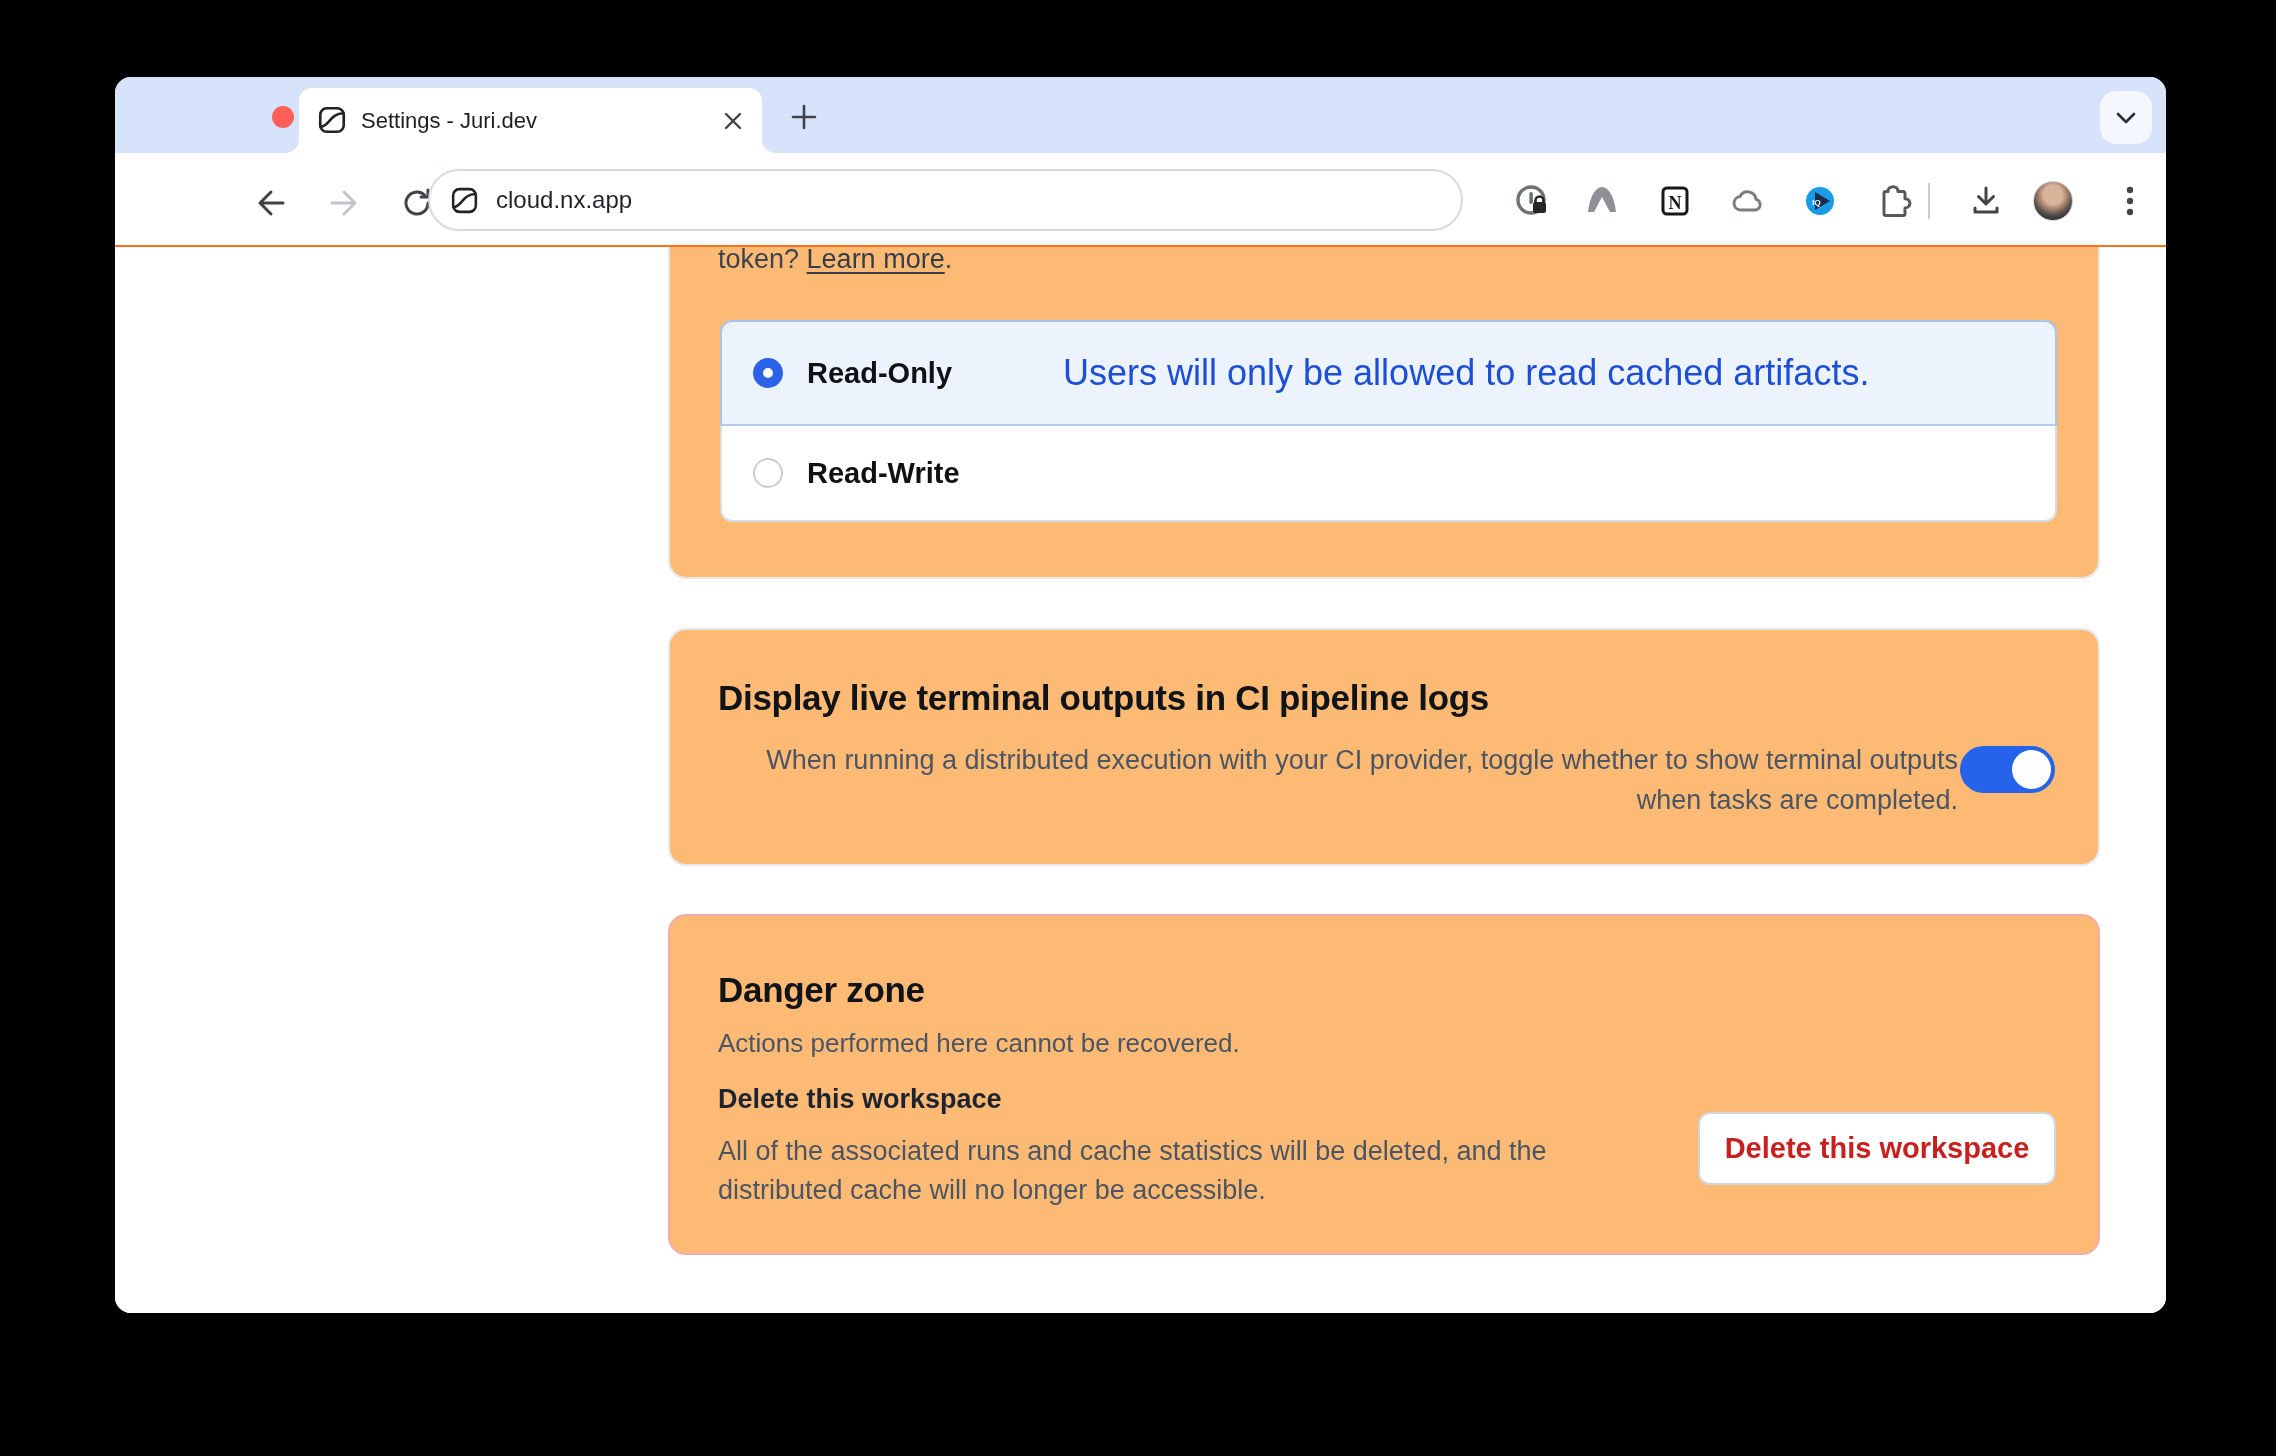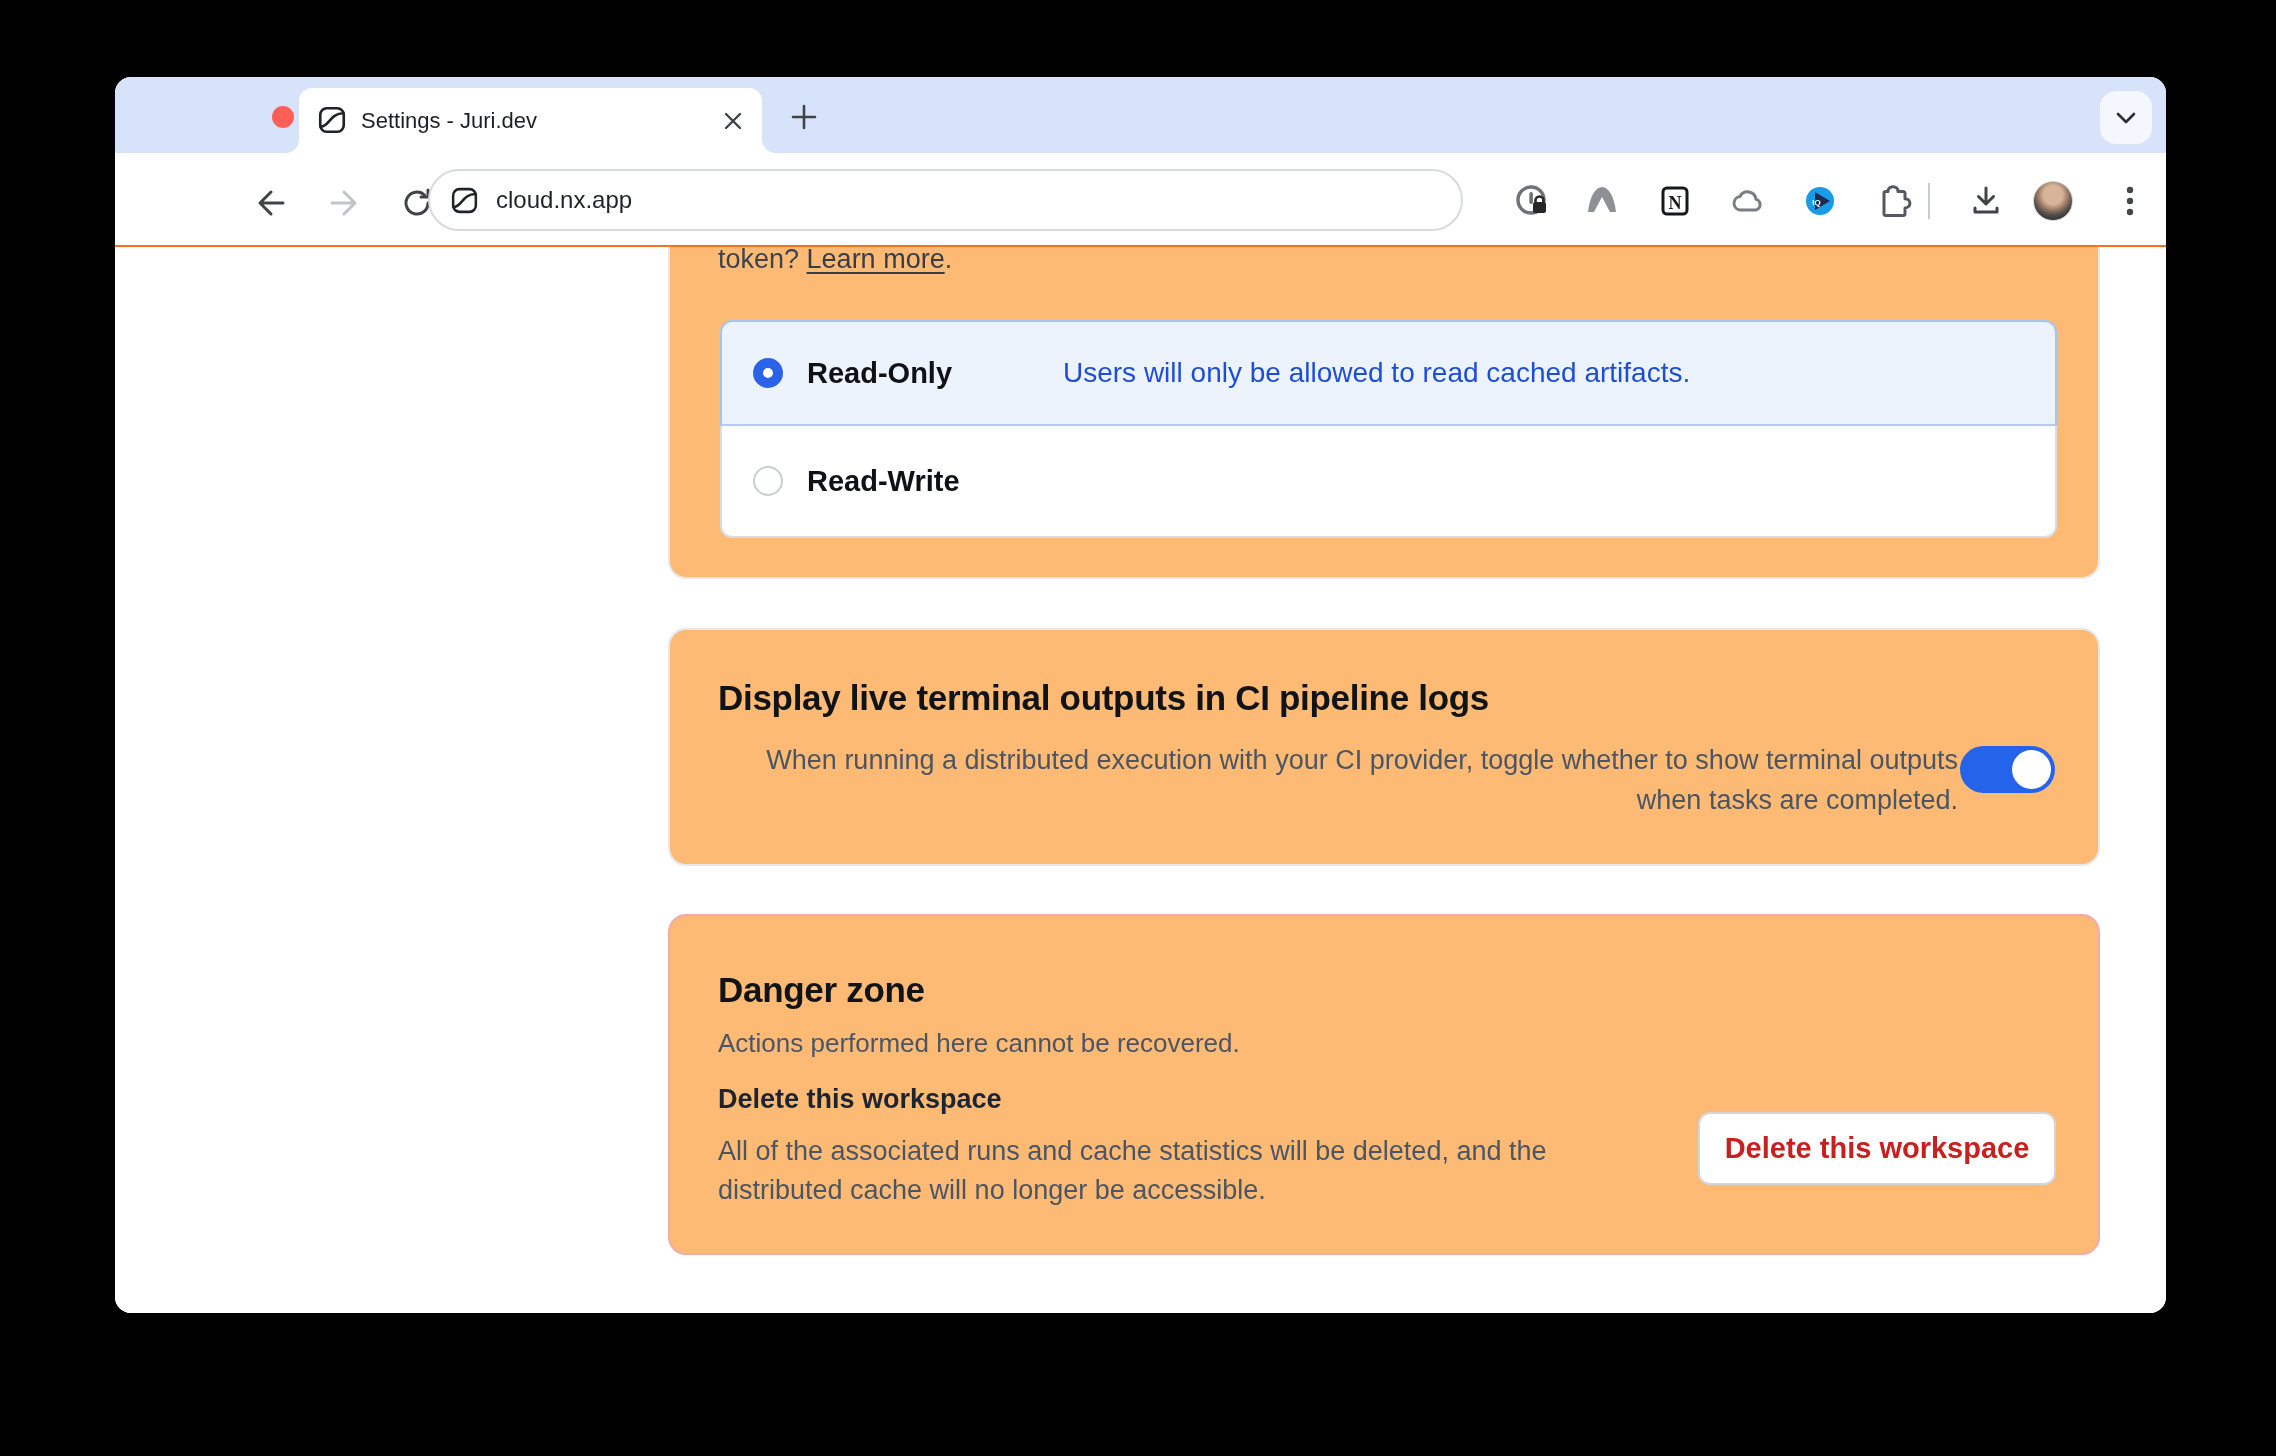--- a/index.html
+++ b/index.html
@@ -45,26 +45,26 @@
   
   .content{left:0;top:170px;width:100%;height:1066px;background:#fff;overflow:hidden;}
   .card{left:553px;width:1432px;background:#fdba74;border:2px solid #e6e8ec;border-radius:18px;box-sizing:border-box;}
   .card1{top:-104px;height:436px;}
   .clip-line{left:48px;top:99px;font-size:27px;color:#3d4450;white-space:nowrap;}
   .clip-line .lnk{color:#353d49;text-decoration:underline;text-underline-offset:4px;text-decoration-thickness:2px;}
 
   .radio-group{left:50px;top:175px;width:1337px;height:210px;}
   .radio-row{left:0;width:1337px;box-sizing:border-box;}
   .row-selected{top:0;height:106px;background:#edf3fc;border:2px solid #a6c4f3;border-bottom-color:#b3cbf5;border-radius:12px 12px 0 0;}
-  .row-unselected{top:106px;height:112px;background:#fff;border:2px solid #d9dde3;border-top:none;border-radius:0 0 12px 12px;}
+  .row-unselected{top:106px;height:96px;background:#fff;border:2px solid #d9dde3;border-top:none;border-radius:0 0 12px 12px;}
   .radio{left:31px;top:50%;transform:translateY(-50%);width:30px;height:30px;border-radius:50%;box-sizing:border-box;}
   .radio.on{background:#fff;border:10px solid #2b63e8;}
   .radio.off{background:#fff;border:2px solid #c9ccd3;}
   .radio-label{left:85px;top:50%;transform:translateY(-50%);font-size:29px;font-weight:700;color:#0f1115;white-space:nowrap;}
-  .radio-desc{left:341px;top:50%;transform:translateY(-50%);font-size:28px;white-space:nowrap;}
+  .radio-desc{left:341px;top:50%;transform:translateY(-50%);font-size:36px;white-space:nowrap;}
   .desc-blue{color:#1d4ed8;}
   .desc-gray{color:#6b7280;}
 
   .card2{top:381px;height:238px;text-align:right;}
   .card-title{left:48px;font-size:35px;font-weight:700;color:#101418;letter-spacing:-0.3px;white-space:nowrap;}
   .card2 .card-title{top:48px;}
   .card2-desc{left:48px;top:110px;width:1240px;font-size:27px;line-height:40px;color:#4b5563;}
   .toggle{left:1290px;top:116px;width:95px;height:47px;border-radius:24px;background:#2563eb;}
   .toggle-knob{position:absolute;right:4px;top:4px;width:39px;height:39px;border-radius:50%;background:#fff;}
 

